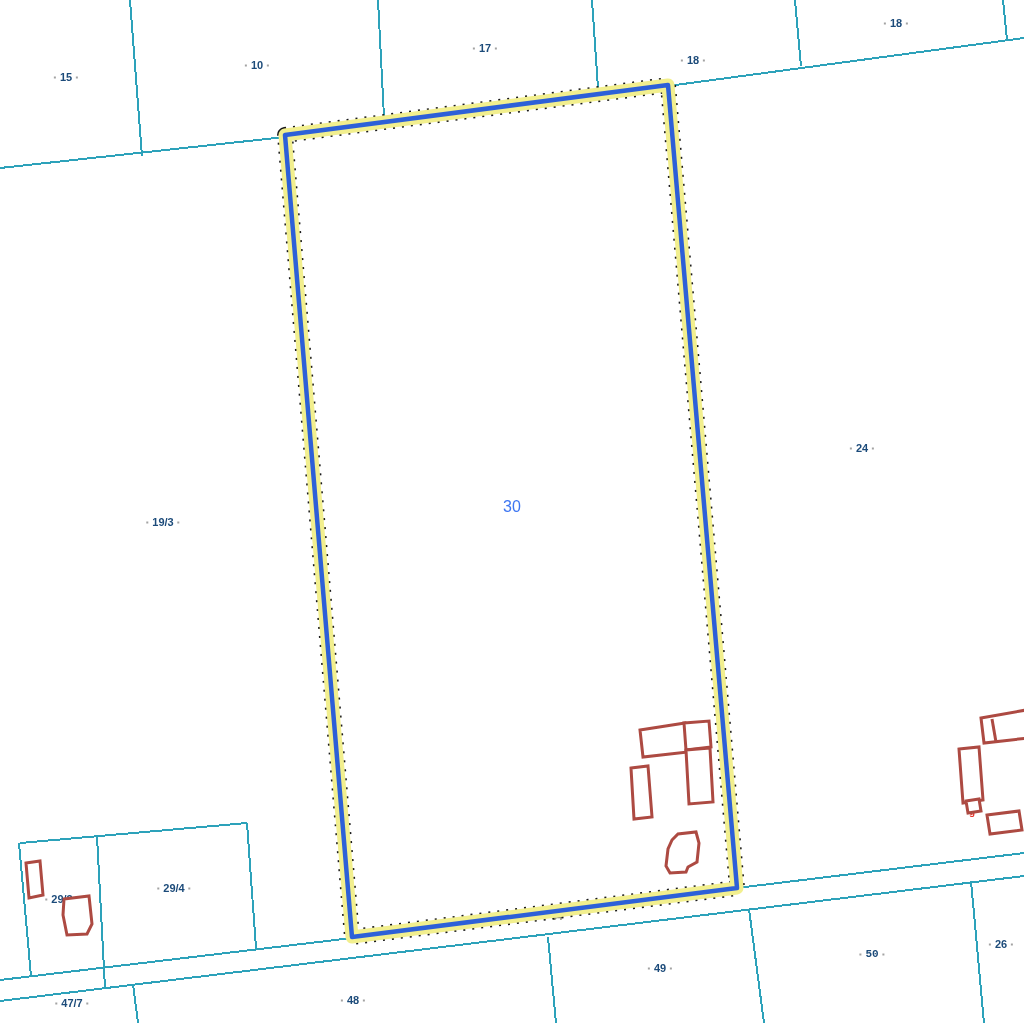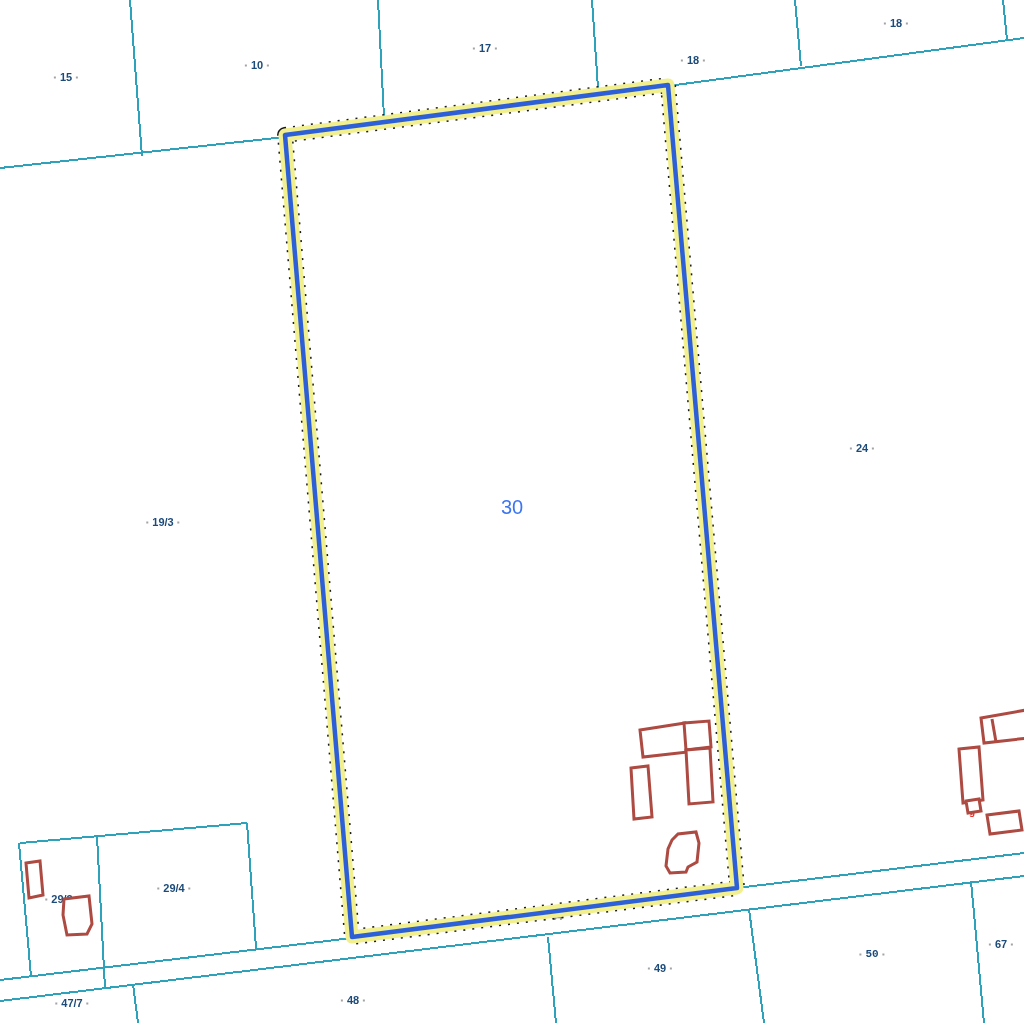--- a/index.html
+++ b/index.html
@@ -9,21 +9,21 @@
   .layer-base{z-index:1;}
   .layer-road-label{z-index:2;}
   .layer-highlight{z-index:3;}
   .layer-labels{z-index:4;}
   .lbl{position:absolute;transform:translate(-50%,-50%);white-space:nowrap;line-height:1;}
   .plabel{font-size:11px;font-weight:bold;color:var(--parcel_label_navy,#1c4b7a);}
   .plabel::before,.plabel::after{content:"";position:absolute;width:2px;height:2px;
        background:rgba(50,50,50,.45);top:45%;}
   .plabel::before{left:-6px;}
   .plabel::after{right:-6px;}
-  .sel-label{font-size:20px;font-weight:500;color:var(--selected_label_blue,#3d76f2);}
+  .sel-label{font-size:16px;font-weight:500;color:var(--selected_label_blue,#3d76f2);}
   .road-label{position:absolute;transform:translate(-50%,-50%);font-size:10px;font-weight:bold;
        color:var(--road_label_gray,#8b8d75);}
   .g-label{font-size:10px;font-weight:bold;color:var(--building_label_red,#e5372e);}
   .m-label{font-size:10px;font-weight:bold;color:var(--building_label_red,#e5372e);}
   .hn-label{font-size:14px;font-weight:bold;color:var(--house_number_blue,#3a63cf);
        text-shadow:-1px 0 0 #c7ddf2,1px 0 0 #c7ddf2,0 -1px 0 #c7ddf2,0 1px 0 #c7ddf2,
                    -1px -1px 0 #c7ddf2,1px 1px 0 #c7ddf2;}
   .cyan{stroke:var(--boundary_cyan,#2da2ba);stroke-width:2;fill:none;}
   .bld{stroke:var(--building_red,#ad4a42);stroke-width:3;fill:#ffffff;stroke-linejoin:miter;}
 </style>
@@ -85,21 +85,21 @@
     <span class="lbl plabel" style="left:693px;top:36px;margin-top:24px;">18</span>
     <span class="lbl plabel" style="left:896px;top:23px;">18</span>
     <span class="lbl plabel" style="left:862px;top:448px;">24</span>
     <span class="lbl plabel" style="left:163px;top:522px;">19/3</span>
     <span class="lbl plabel" style="left:62px;top:899px;">29/2</span>
     <span class="lbl plabel" style="left:174px;top:888px;">29/4</span>
     <span class="lbl plabel" style="left:72px;top:1003px;">47/7</span>
     <span class="lbl plabel" style="left:353px;top:1000px;">48</span>
     <span class="lbl plabel" style="left:660px;top:968px;">49</span>
     <span class="lbl plabel" style="left:872px;top:954px;font-family:Liberation Mono, monospace;">50</span>
-    <span class="lbl plabel" style="left:1001px;top:944px;">67</span>
+    <span class="lbl plabel" style="left:1001px;top:944px;">26</span>
 
     <span class="lbl sel-label" style="left:512px;top:507px;">30</span>
 
     <span class="lbl g-label" style="left:662px;top:746px;">g</span>
     <span class="lbl g-label" style="left:695px;top:741px;">g</span>
     <span class="lbl g-label" style="left:699px;top:780px;">g</span>
     <span class="lbl g-label" style="left:640px;top:800px;">g</span>
     <span class="lbl g-label" style="left:33px;top:888px;">g</span>
     <span class="lbl g-label" style="left:989px;top:736px;">g</span>
     <span class="lbl g-label" style="left:1011px;top:733px;">g</span>

